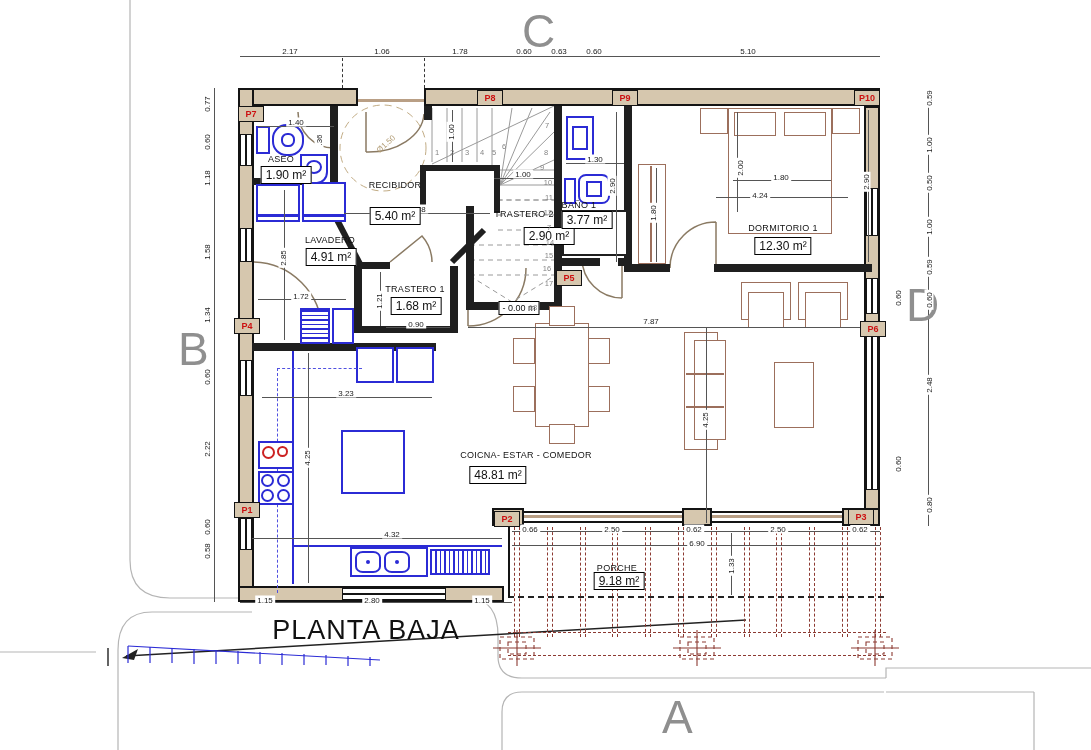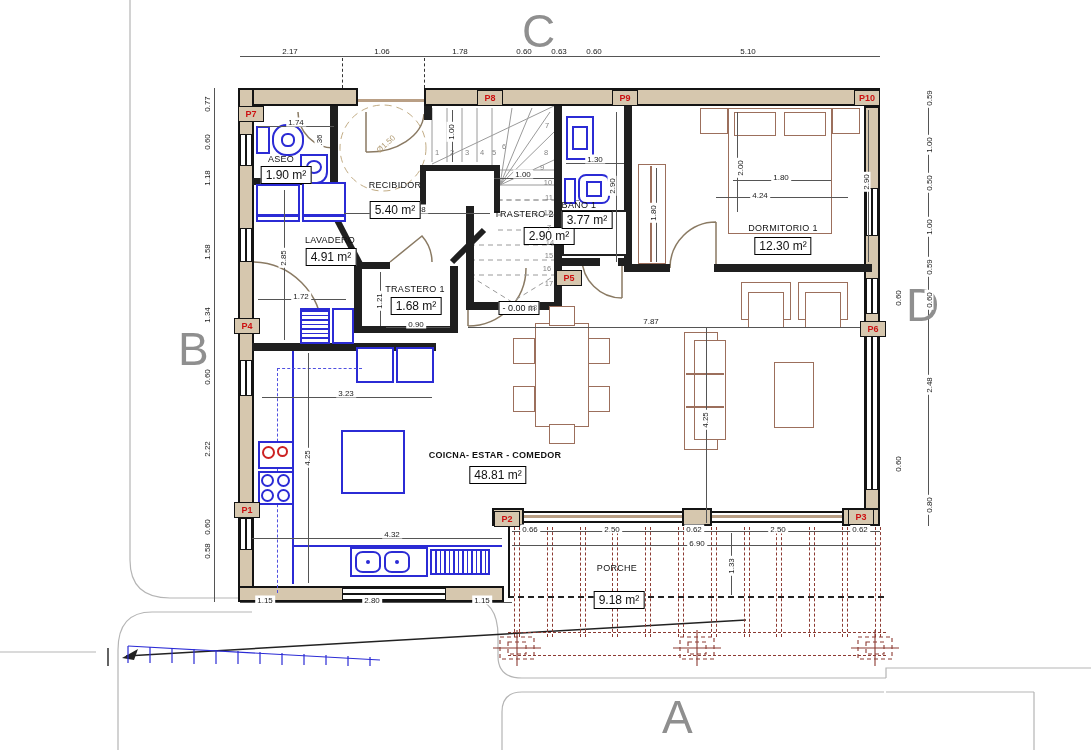--- a/index.html
+++ b/index.html
@@ -284,20 +284,21 @@
   <div class="dl" style="left:716px;top:197px;width:132px;height:1px"></div>
   <div class="dl" style="left:868px;top:110px;width:1px;height:152px"></div>
   <div class="dl" style="left:731px;top:533px;width:1px;height:62px"></div>
   <div class="dash-ext" style="left:342px;top:58px;height:30px"></div>
   <div class="dash-ext" style="left:424px;top:58px;height:30px"></div>
 
   <div class="gridletter" style="left:522px;top:8px">C</div>
   <div class="gridletter" style="left:178px;top:326px">B</div>
   <div class="gridletter" style="left:906px;top:282px">D</div>
   <div class="gridletter" style="left:662px;top:694px">A</div>
+  <div class="title" style="left:366px;top:630px">PLANTA BAJA</div>
   <div class="levelbox" style="left:519px;top:308px">- 0.00 m</div>
   <div class="circlabel" style="left:386px;top:144px">Ø1.50</div>
 
 <div class="dim" style="left: 290px; top: 51px;">2.17</div>
     <div class="dim" style="left: 382px; top: 51px;">1.06</div>
     <div class="dim" style="left: 460px; top: 51px;">1.78</div>
     <div class="dim" style="left: 524px; top: 51px;">0.60</div>
     <div class="dim" style="left: 559px; top: 51px;">0.63</div>
     <div class="dim" style="left: 594px; top: 51px;">0.60</div>
     <div class="dim" style="left: 748px; top: 51px;">5.10</div>
@@ -321,21 +322,21 @@
     <div class="dim" style="left: 265px; top: 600px;">1.15</div>
     <div class="dim" style="left: 372px; top: 600px;">2.80</div>
     <div class="dim" style="left: 482px; top: 600px;">1.15</div>
     <div class="dim" style="left: 530px; top: 529px;">0.66</div>
     <div class="dim" style="left: 612px; top: 529px;">2.50</div>
     <div class="dim" style="left: 694px; top: 529px;">0.62</div>
     <div class="dim" style="left: 778px; top: 529px;">2.50</div>
     <div class="dim" style="left: 860px; top: 529px;">0.62</div>
     <div class="dim" style="left: 697px; top: 543px;">6.90</div>
     <div class="dim r" style="left: 731px; top: 566px;">1.33</div>
-    <div class="dim" style="left: 296px; top: 122px;">1.74</div>
+    <div class="dim" style="left: 296px; top: 122px;">1.40</div>
     <div class="dim r" style="left: 319px; top: 140px;">.36</div>
     <div class="dim r" style="left: 283px; top: 258px;">2.85</div>
     <div class="dim" style="left: 301px; top: 296px;">1.72</div>
     <div class="dim r" style="left: 379px; top: 301px;">1.21</div>
     <div class="dim" style="left: 416px; top: 324px;">0.90</div>
     <div class="dim" style="left: 418px; top: 209px;">2.48</div>
     <div class="dim r" style="left: 451px; top: 132px;">1.00</div>
     <div class="dim" style="left: 523px; top: 174px;">1.00</div>
     <div class="dim" style="left: 346px; top: 393px;">3.23</div>
     <div class="dim r" style="left: 307px; top: 458px;">4.25</div>
@@ -357,35 +358,35 @@
     <div class="pmark" style="left: 234px; top: 318px;">P4</div>
     <div class="pmark" style="left: 556px; top: 270px;">P5</div>
     <div class="pmark" style="left: 860px; top: 321px;">P6</div>
     <div class="pmark" style="left: 238px; top: 90px; margin-top: 16px;">P7</div>
     <div class="pmark" style="left: 477px; top: 90px;">P8</div>
     <div class="pmark" style="left: 612px; top: 90px;">P9</div>
     <div class="pmark" style="left: 854px; top: 90px;">P10</div>
     <div class="roomname" style="left: 281px; top: 159px;">ASEO</div>
     <div class="areabox" style="left: 286px; top: 175px;">1.90 m²</div>
     <div class="roomname" style="left: 395px; top: 185px;">RECIBIDOR</div>
-    <div class="areabox" style="left: 395px; top: 210px;">5.40 m²</div>
+    <div class="areabox" style="left: 395px; top: 216px;">5.40 m²</div>
     <div class="roomname" style="left: 330px; top: 240px;">LAVADERO</div>
     <div class="areabox" style="left: 331px; top: 257px;">4.91 m²</div>
     <div class="roomname" style="left: 415px; top: 289px;">TRASTERO 1</div>
     <div class="areabox" style="left: 416px; top: 306px;">1.68 m²</div>
     <div class="roomname" style="left: 524px; top: 214px;">TRASTERO 2</div>
     <div class="areabox" style="left: 549px; top: 236px;">2.90 m²</div>
     <div class="roomname" style="left: 579px; top: 205px;">BAÑO 1</div>
     <div class="areabox" style="left: 587px; top: 220px;">3.77 m²</div>
     <div class="roomname" style="left: 783px; top: 228px;">DORMITORIO 1</div>
     <div class="areabox" style="left: 783px; top: 246px;">12.30 m²</div>
-    <div class="roomname" style="left: 495px; top: 455px; font-weight: bold;">COICNA- ESTAR - COMEDOR</div>
+    <div class="roomname" style="left: 526px; top: 455px;">COICNA- ESTAR - COMEDOR</div>
     <div class="areabox" style="left: 498px; top: 475px;">48.81 m²</div>
     <div class="roomname" style="left: 617px; top: 568px;">PORCHE</div>
-    <div class="areabox" style="left: 619px; top: 600px;">9.18 m²</div>
+    <div class="areabox" style="left: 619px; top: 581px; text-decoration: underline;">9.18 m²</div>
     <div class="stairnum" style="left: 437px; top: 152px;">1</div>
     <div class="stairnum" style="left: 452px; top: 152px;">2</div>
     <div class="stairnum" style="left: 467px; top: 152px;">3</div>
     <div class="stairnum" style="left: 482px; top: 152px;">4</div>
     <div class="stairnum" style="left: 494px; top: 152px;">5</div>
     <div class="stairnum" style="left: 504px; top: 146px;">6</div>
     <div class="stairnum" style="left: 547px; top: 125px;">7</div>
     <div class="stairnum" style="left: 546px; top: 152px;">8</div>
     <div class="stairnum" style="left: 542px; top: 167px;">9</div>
     <div class="stairnum" style="left: 548px; top: 182px;">10</div>

